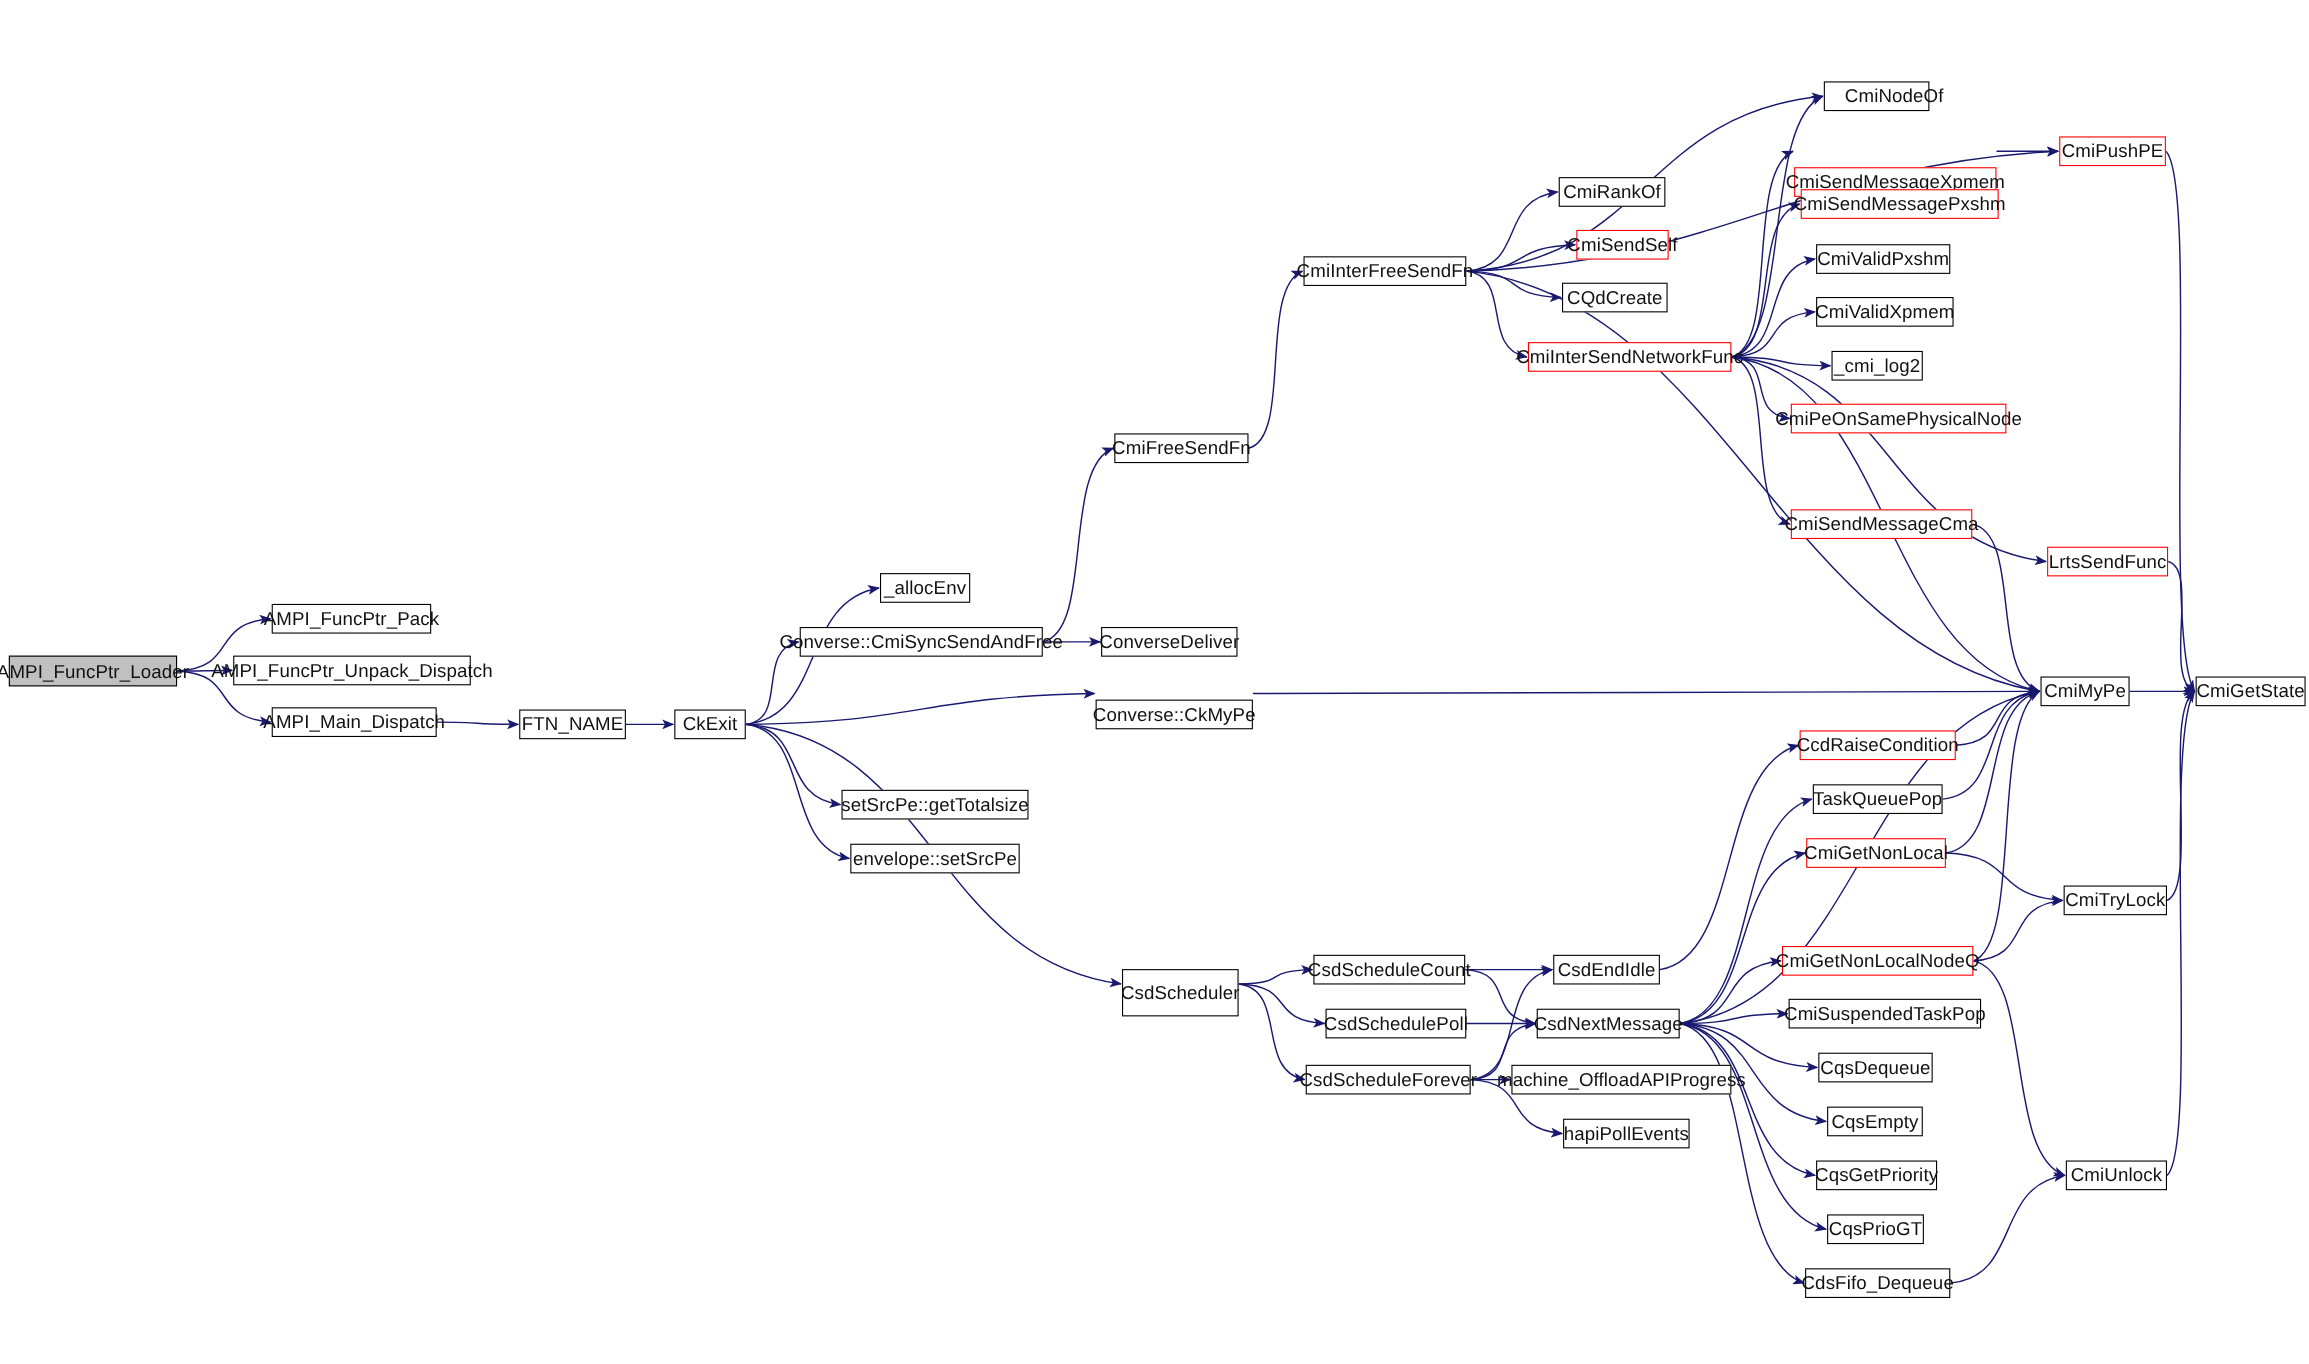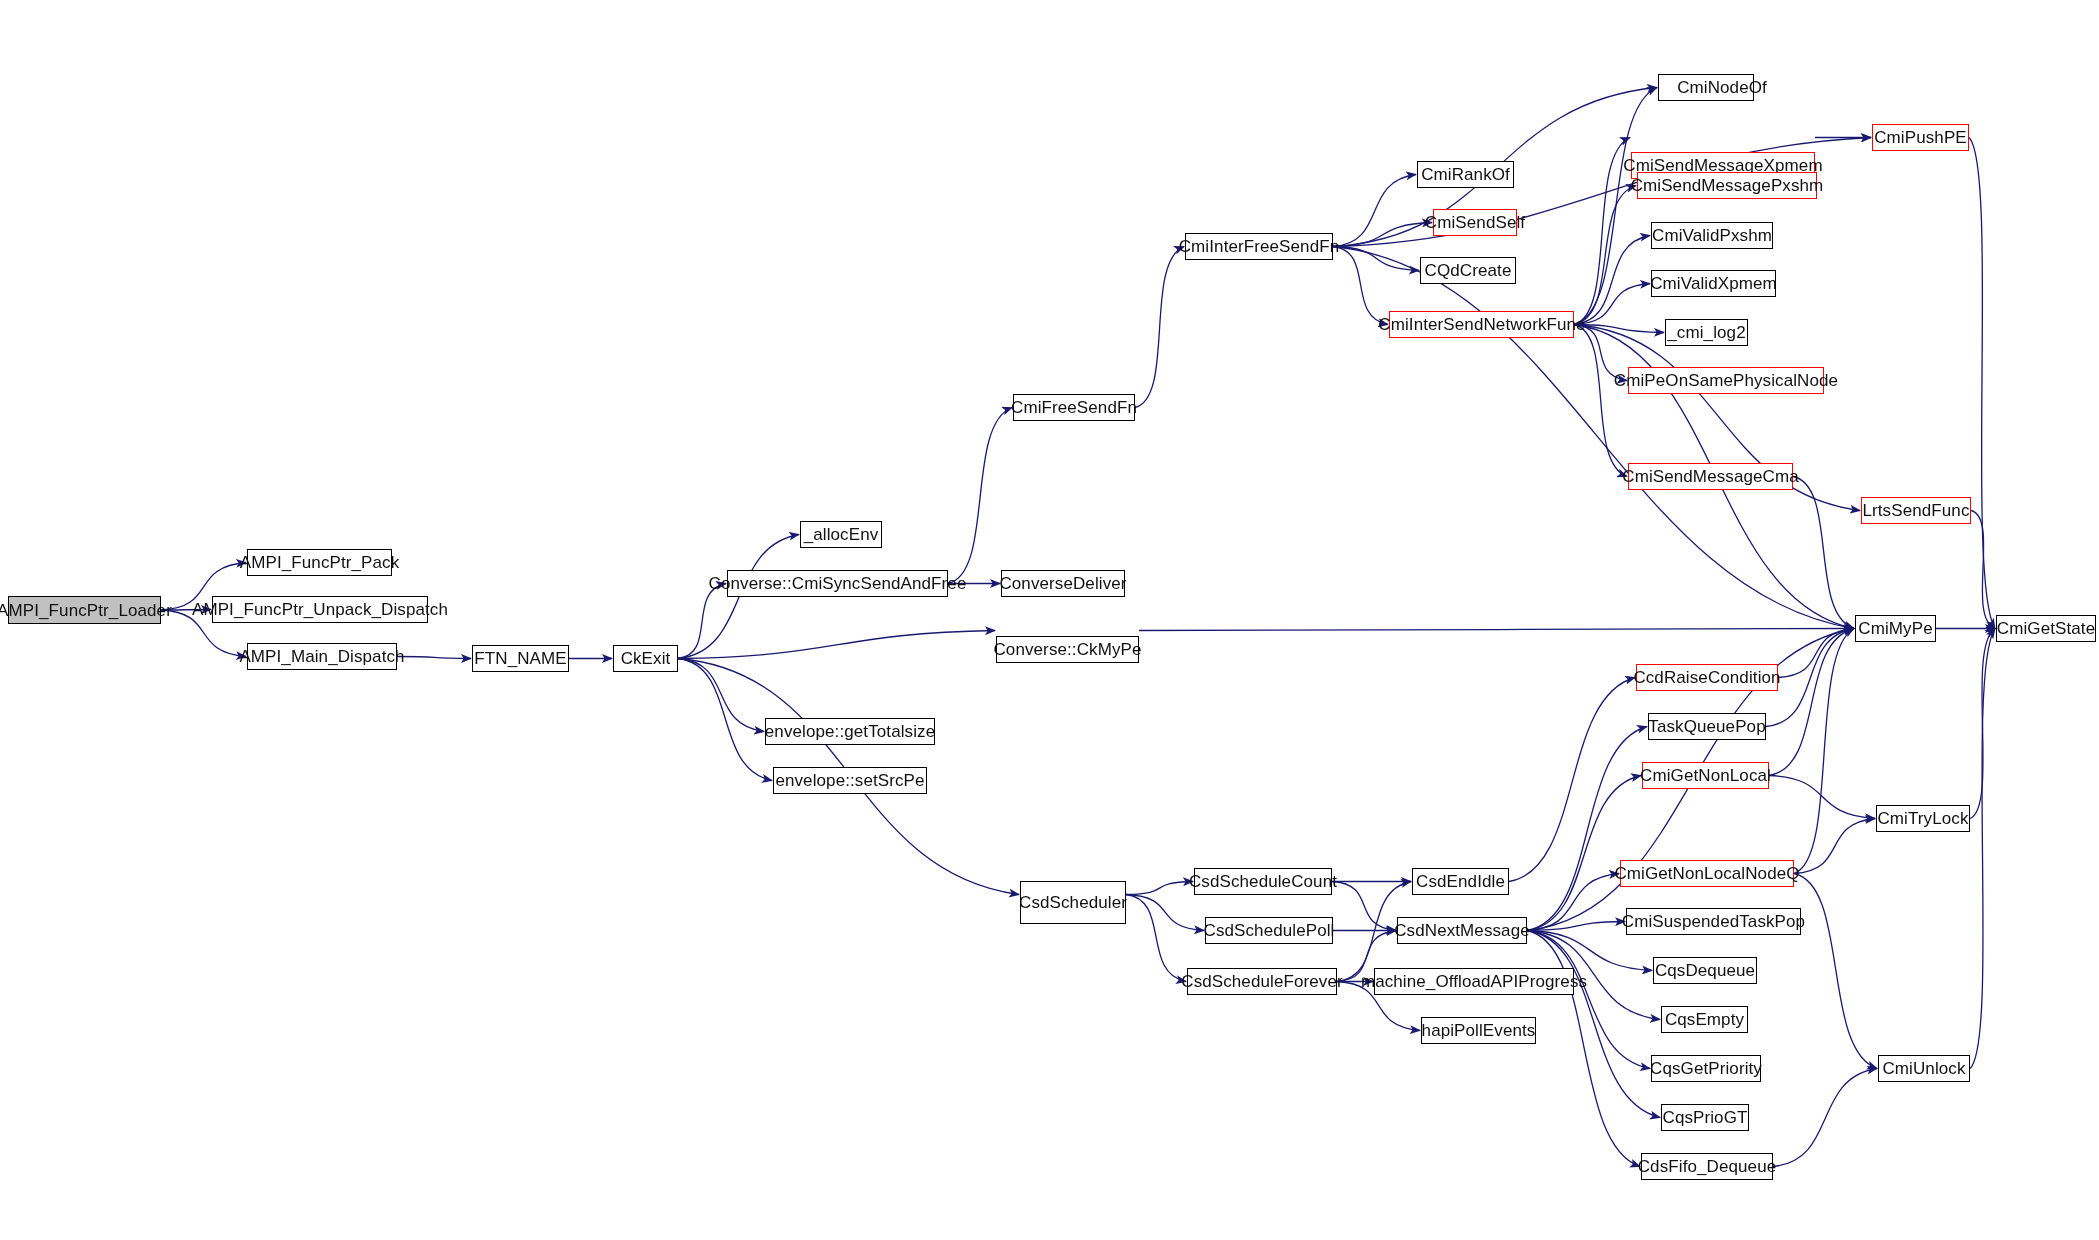--- a/index.html
+++ b/index.html
@@ -120,21 +120,21 @@
       <div class="node" style="left: 727px; top: 570px; width: 221px; height: 27px;">
         <span class="nlabel">Converse::CmiSyncSendAndFree</span>
       </div>
       <div class="node" style="left: 1001px; top: 570px; width: 124px; height: 27px;">
         <span class="nlabel">ConverseDeliver</span>
       </div>
       <div class="node" style="left: 996px; top: 626px; width: 143px; height: 27px; margin-top: 10px;">
         <span class="nlabel">Converse::CkMyPe</span>
       </div>
       <div class="node" style="left: 765px; top: 718px; width: 170px; height: 27px;">
-        <span class="nlabel">envelope::getTotalsize</span>
+        <span class="nlabel">setSrcPe::getTotalsize</span>
       </div>
       <div class="node" style="left: 773px; top: 767px; width: 154px; height: 27px;">
         <span class="nlabel">envelope::setSrcPe</span>
       </div>
       <div class="node" style="left: 1013px; top: 394px; width: 122px; height: 27px;">
         <span class="nlabel">CmiFreeSendFn</span>
       </div>
       <div class="node" style="left: 1185px; top: 233px; width: 148px; height: 27px;">
         <span class="nlabel">CmiInterFreeSendFn</span>
       </div>

